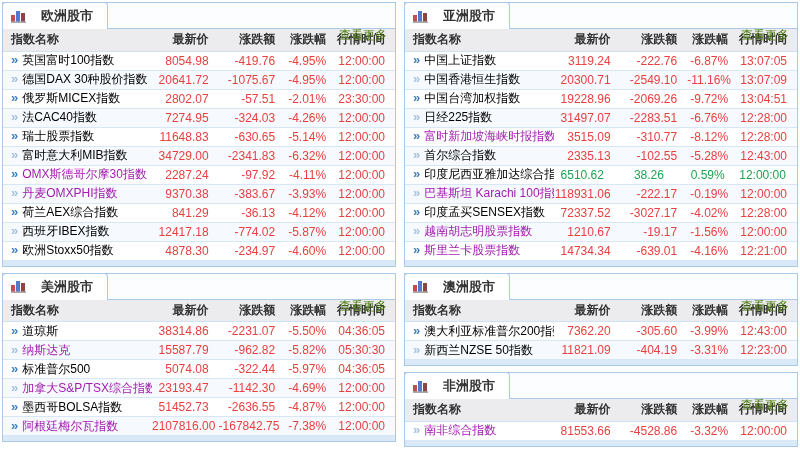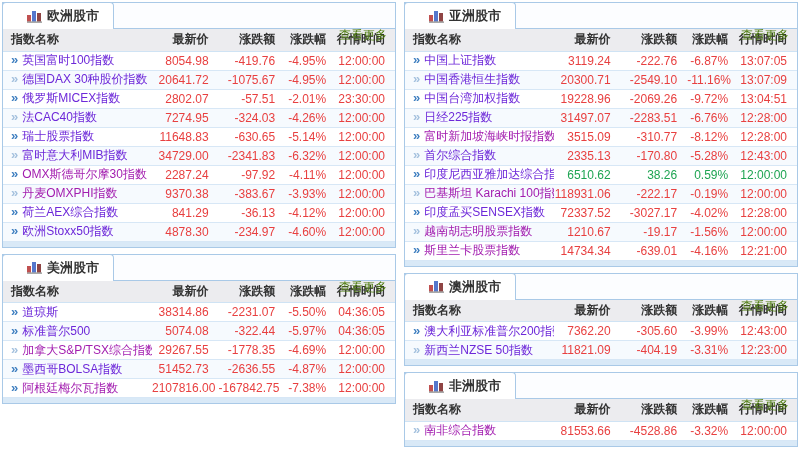--- a/index.html
+++ b/index.html
@@ -4,43 +4,43 @@
 <style>
   * { margin:0; padding:0; box-sizing:border-box; }
   html,body { width:800px; height:462px; background:#fff; overflow:hidden;
               font-family:"Liberation Sans","DejaVu Sans",sans-serif; }
   body { padding:2px; }
   .cols { display:flex; gap:8px; }
   .col { width:394px; }
   .panel { border:1px solid #a9c9e7; background:#fff; margin-bottom:6px; }
   .tabbar { position:relative; height:26px; background:#fcfdff;
             border-bottom:1px solid #a9c9e7; }
-  .tab { position:absolute; left:-1px; top:-1px; height:27px; padding:0 14px 0 24px;
+  .tab { position:absolute; left:-1px; top:-1px; height:27px; padding:0 14px 0 8px;
          background:#fff; border:1px solid #a9c9e7; border-bottom:none;
-         border-radius:4px 4px 0 0; display:flex; align-items:center; gap:5px; }
+         border-radius:4px 4px 0 0; display:flex; align-items:center; gap:15px; }
   .tab-title { font-size:13px; font-weight:bold; color:#333; }
   .bar-icon { display:inline-flex; }
   .more { position:absolute; right:8px; top:24px; font-size:12px; color:#4d7c0f;
           text-decoration:none; font-weight:normal; }
   table.idx { width:100%; border-collapse:collapse; table-layout:fixed; }
   table.idx th { background:#ececef; border-bottom:1px solid #cfe3f4;
                  font-size:12px; font-weight:bold; color:#333; height:22px; }
   table.idx td { height:19px; font-size:12px; border-bottom:1px solid #d7e7f6;
                  white-space:nowrap; overflow:hidden; }
   tbody tr:nth-child(even) td { background:#f6fafe; }
   .c-name { width:38%; text-align:left; padding-left:8px;margin-left:28px; }
   .c-p { width:17%;margin-top:17px; } .c-c { width:17%; } .c-pc { width:13%; } .c-t { width:15%; }
   th.c-p, th.c-c, th.c-pc, th.c-t { text-align:right; padding-right:10px; }
   td.num { text-align:right; padding-right:10px; }
   tr.down td.num { color:#e84040; }
-  tr.up td.num { color:#1ea452; }
+  tr.up td.num { color:#1ea452;text-align:center; }
   .chev { font-size:13px; font-weight:bold; margin-right:4px; }
   .chev.b { color:#3f7fc0; } .chev.l { color:#a4c1de; }
   a.iname { text-decoration:none; }
-  a.iname.link { color:#6d28d9; }
+  a.iname.link { color:#000000; }
   a.iname.plain { color:#a21caf; }
   .strip { height:5px; background:#d9e9f7; }
 </style>
 </head>
 <body>
 
 <div class="cols">
   <div class="col" id="col-left">
       <section class="panel">
         <div class="tabbar">
@@ -125,20 +125,27 @@
               <td class="num c-t">12:00:00</td>
             </tr>
             <tr class="row down">
               <td class="c-name"><span class="chev b">»</span><a href="#" class="iname link">荷兰AEX综合指数</a></td>
               <td class="num c-p">841.29</td>
               <td class="num c-c">-36.13</td>
               <td class="num c-pc">-4.12%</td>
               <td class="num c-t">12:00:00</td>
             </tr>
             <tr class="row down">
+              <td class="c-name"><span class="chev l">»</span><a href="#" class="iname link">西班牙IBEX指数</a></td>
+              <td class="num c-p">12417.18</td>
+              <td class="num c-c">-774.02</td>
+              <td class="num c-pc">-5.87%</td>
+              <td class="num c-t">12:00:00</td>
+            </tr>
+            <tr class="row down">
               <td class="c-name"><span class="chev b">»</span><a href="#" class="iname link">欧洲Stoxx50指数</a></td>
               <td class="num c-p">4878.30</td>
               <td class="num c-c">-234.97</td>
               <td class="num c-pc">-4.60%</td>
               <td class="num c-t">12:00:00</td>
             </tr>
           </tbody>
         </table>
         <div class="strip"></div>
       </section>
@@ -169,30 +176,37 @@
           </thead>
           <tbody>
             <tr class="row down">
               <td class="c-name"><span class="chev b">»</span><a href="#" class="iname link">道琼斯</a></td>
               <td class="num c-p">38314.86</td>
               <td class="num c-c">-2231.07</td>
               <td class="num c-pc">-5.50%</td>
               <td class="num c-t">04:36:05</td>
             </tr>
             <tr class="row down">
+              <td class="c-name"><span class="chev l">»</span><a href="#" class="iname plain">纳斯达克</a></td>
+              <td class="num c-p">15587.79</td>
+              <td class="num c-c">-962.82</td>
+              <td class="num c-pc">-5.82%</td>
+              <td class="num c-t">05:30:30</td>
+            </tr>
+            <tr class="row down">
               <td class="c-name"><span class="chev b">»</span><a href="#" class="iname link">标准普尔500</a></td>
               <td class="num c-p">5074.08</td>
               <td class="num c-c">-322.44</td>
               <td class="num c-pc">-5.97%</td>
               <td class="num c-t">04:36:05</td>
             </tr>
             <tr class="row down">
               <td class="c-name"><span class="chev l">»</span><a href="#" class="iname plain">加拿大S&amp;P/TSX综合指数</a></td>
-              <td class="num c-p">29267.55</td>
-              <td class="num c-c">-1778.35</td>
+              <td class="num c-p">23193.47</td>
+              <td class="num c-c">-1142.30</td>
               <td class="num c-pc">-4.69%</td>
               <td class="num c-t">12:00:00</td>
             </tr>
             <tr class="row down">
               <td class="c-name"><span class="chev b">»</span><a href="#" class="iname link">墨西哥BOLSA指数</a></td>
               <td class="num c-p">51452.73</td>
               <td class="num c-c">-2636.55</td>
               <td class="num c-pc">-4.87%</td>
               <td class="num c-t">12:00:00</td>
             </tr>
@@ -266,21 +280,21 @@
             <tr class="row down">
               <td class="c-name"><span class="chev b">»</span><a href="#" class="iname plain">富时新加坡海峡时报指数</a></td>
               <td class="num c-p">3515.09</td>
               <td class="num c-c">-310.77</td>
               <td class="num c-pc">-8.12%</td>
               <td class="num c-t">12:28:00</td>
             </tr>
             <tr class="row down">
               <td class="c-name"><span class="chev l">»</span><a href="#" class="iname link">首尔综合指数</a></td>
               <td class="num c-p">2335.13</td>
-              <td class="num c-c">-170.80</td>
+              <td class="num c-c">-102.55</td>
               <td class="num c-pc">-5.28%</td>
               <td class="num c-t">12:43:00</td>
             </tr>
             <tr class="row up">
               <td class="c-name"><span class="chev b">»</span><a href="#" class="iname link">印度尼西亚雅加达综合指数</a></td>
               <td class="num c-p">6510.62</td>
               <td class="num c-c">38.26</td>
               <td class="num c-pc">0.59%</td>
               <td class="num c-t">12:00:00</td>
             </tr>

